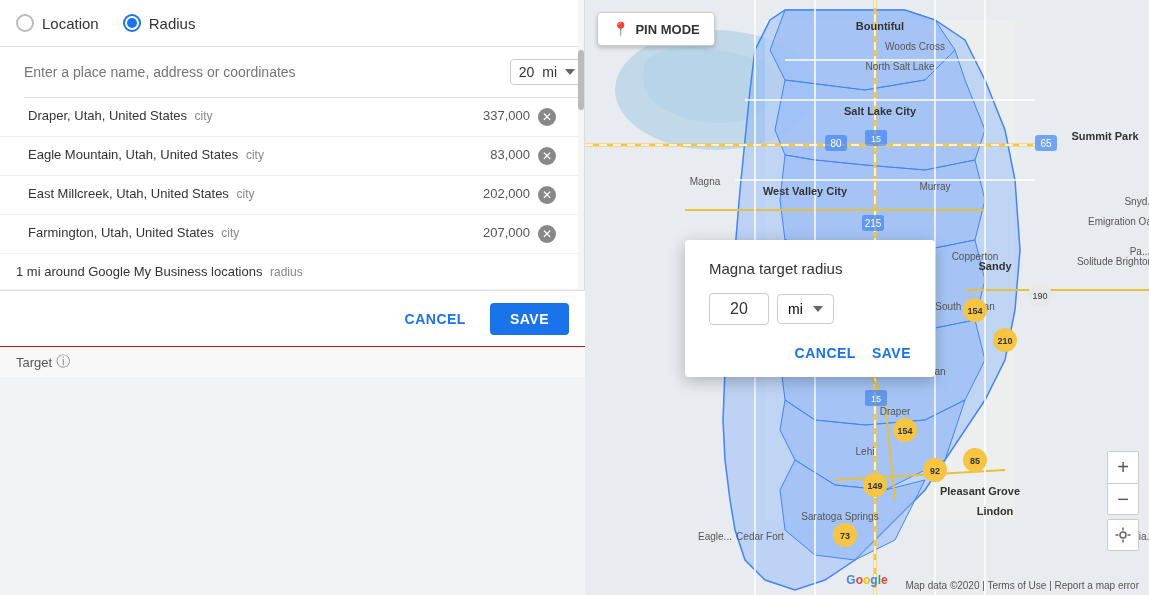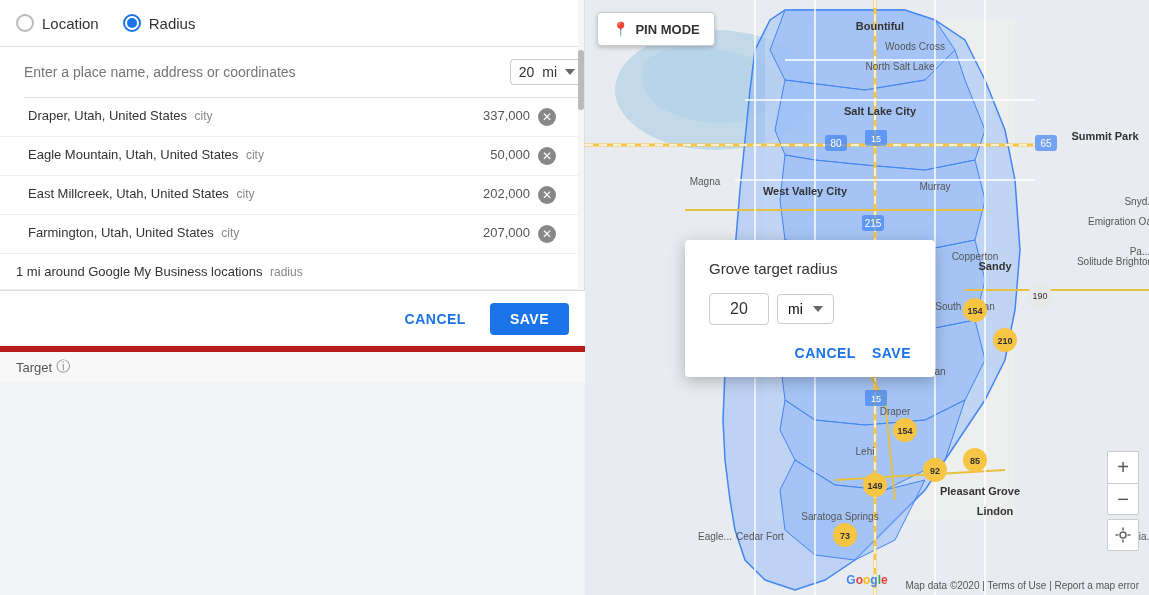--- a/index.html
+++ b/index.html
@@ -466,21 +466,21 @@
       <div class="location-list">
 
         <div class="location-item">
           <span class="location-name">Draper, Utah, United States <span class="location-type">city</span></span>
           <span class="location-count">337,000</span>
           <button class="remove-btn">✕</button>
         </div>
 
         <div class="location-item">
           <span class="location-name">Eagle Mountain, Utah, United States <span class="location-type">city</span></span>
-          <span class="location-count">50,000</span>
+          <span class="location-count">83,000</span>
           <button class="remove-btn">✕</button>
         </div>
 
         <div class="location-item">
           <span class="location-name">East Millcreek, Utah, United States <span class="location-type">city</span></span>
           <span class="location-count">202,000</span>
           <button class="remove-btn">✕</button>
         </div>
 
         <div class="location-item">
@@ -497,21 +497,21 @@
       <div class="scrollbar">
         <div class="scrollbar-thumb"></div>
       </div>
     </div>
 
     <div class="bottom-bar">
       <button class="btn-cancel-main">CANCEL</button>
       <button class="btn-save-main">SAVE</button>
     </div>
 
-    <div style="padding: 6px 16px; background:#f8f8f8; font-size:13px; color:#555; border-top:6px solid #b91c1c; display:flex; align-items:center; gap:4px; width:585px;">
+    <div style="padding: 6px 16px; background:#f8f8f8; font-size:13px; color:#555; border-top:1px solid #b91c1c; display:flex; align-items:center; gap:4px; width:585px;">
       <span>Target</span>
       <span style="font-size:14px; color:#888;">ⓘ</span>
     </div>
   </div>
 
   <div class="map-panel">
     <div class="map-bg">
 
       <svg class="map-svg" viewBox="0 0 564 595" xmlns="http://www.w3.org/2000/svg">
 
@@ -644,21 +644,21 @@
         </svg>
       </div>
 
       <div class="google-logo">
         <span style="color:#4285f4;font-weight:bold;font-size:12px;">G</span><span style="color:#ea4335;font-weight:bold;font-size:12px;">o</span><span style="color:#fbbc05;font-weight:bold;font-size:12px;">o</span><span style="color:#4285f4;font-weight:bold;font-size:12px;">g</span><span style="color:#34a853;font-weight:bold;font-size:12px;">l</span><span style="color:#ea4335;font-weight:bold;font-size:12px;">e</span>
       </div>
 
       <div class="map-attribution">Map data ©2020 | Terms of Use | Report a map error</div>
 
       <div class="popup-overlay">
-        <div class="popup-title">Grove target radius</div>
+        <div class="popup-title">Magna target radius</div>
         <div class="popup-row">
           <input class="popup-distance-input" type="text" value="20" style="">
           <div class="popup-unit-selector">
             <span>mi</span>
             <span class="chevron-down" style="margin-left:6px;"></span>
           </div>
         </div>
         <div class="popup-actions">
           <button class="popup-cancel-btn">CANCEL</button>
           <button class="popup-save-btn">SAVE</button>

